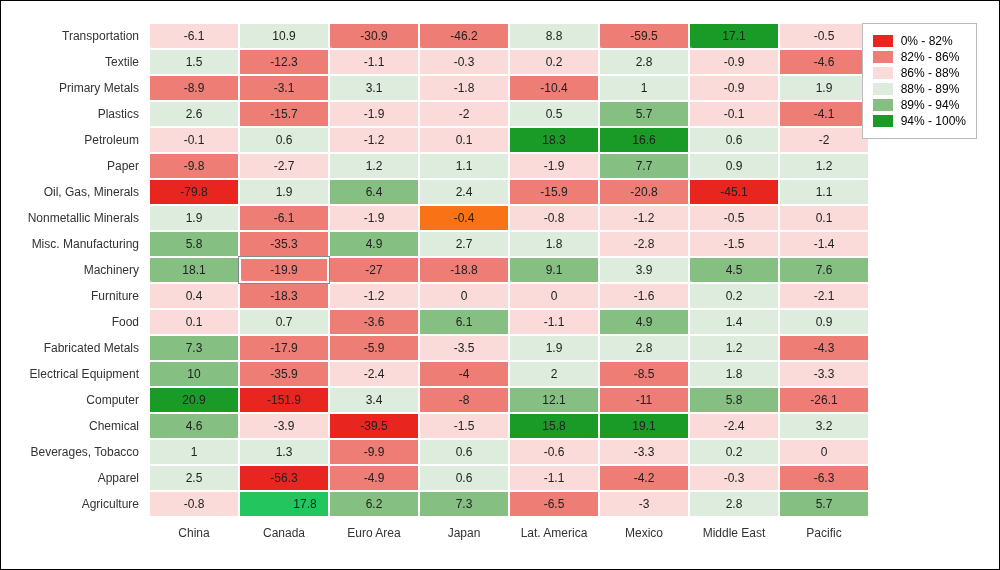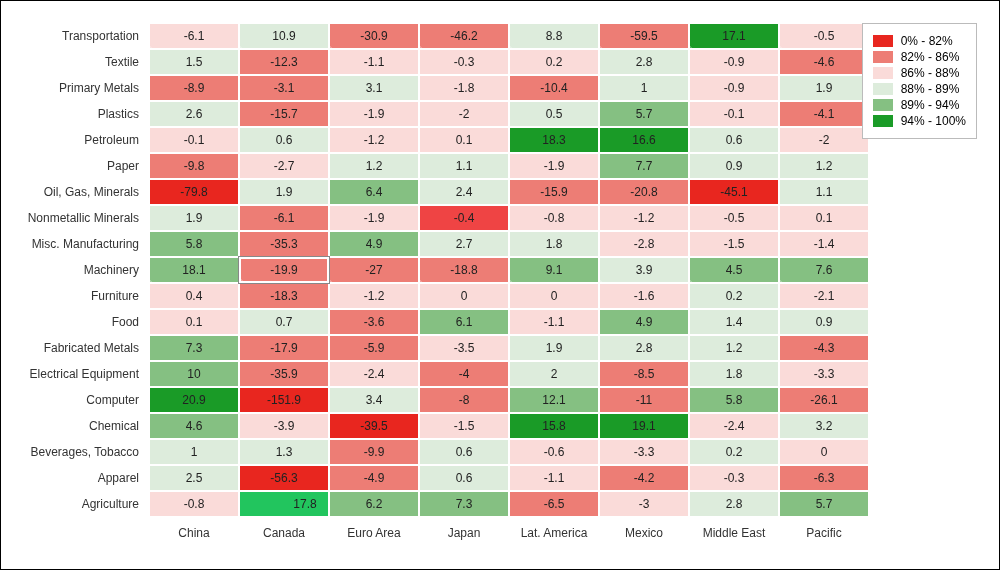--- a/index.html
+++ b/index.html
@@ -158,21 +158,21 @@
       <div class="cell" style="background: rgb(133, 192, 130);">6.4</div>
       <div class="cell" style="background: rgb(221, 236, 220);">2.4</div>
       <div class="cell" style="background: rgb(237, 125, 117);">-15.9</div>
       <div class="cell" style="background: rgb(237, 125, 117);">-20.8</div>
       <div class="cell" style="background: rgb(232, 38, 31);">-45.1</div>
       <div class="cell" style="background: rgb(221, 236, 220);">1.1</div>
       <div class="row-label">Nonmetallic Minerals</div>
       <div class="cell" style="background: rgb(221, 236, 220);">1.9</div>
       <div class="cell" style="background: rgb(237, 125, 117);">-6.1</div>
       <div class="cell" style="background: rgb(250, 219, 217);">-1.9</div>
-      <div class="cell" style="background: #ef4444;">-0.4</div>
+      <div class="cell" style="background: #f97316;">-0.4</div>
       <div class="cell" style="background: rgb(250, 219, 217);">-0.8</div>
       <div class="cell" style="background: rgb(250, 219, 217);">-1.2</div>
       <div class="cell" style="background: rgb(250, 219, 217);">-0.5</div>
       <div class="cell" style="background: rgb(250, 219, 217);">0.1</div>
       <div class="row-label">Misc. Manufacturing</div>
       <div class="cell" style="background: rgb(133, 192, 130);">5.8</div>
       <div class="cell" style="background: rgb(237, 125, 117);">-35.3</div>
       <div class="cell" style="background: rgb(133, 192, 130);">4.9</div>
       <div class="cell" style="background: rgb(221, 236, 220);">2.7</div>
       <div class="cell" style="background: rgb(221, 236, 220);">1.8</div>

